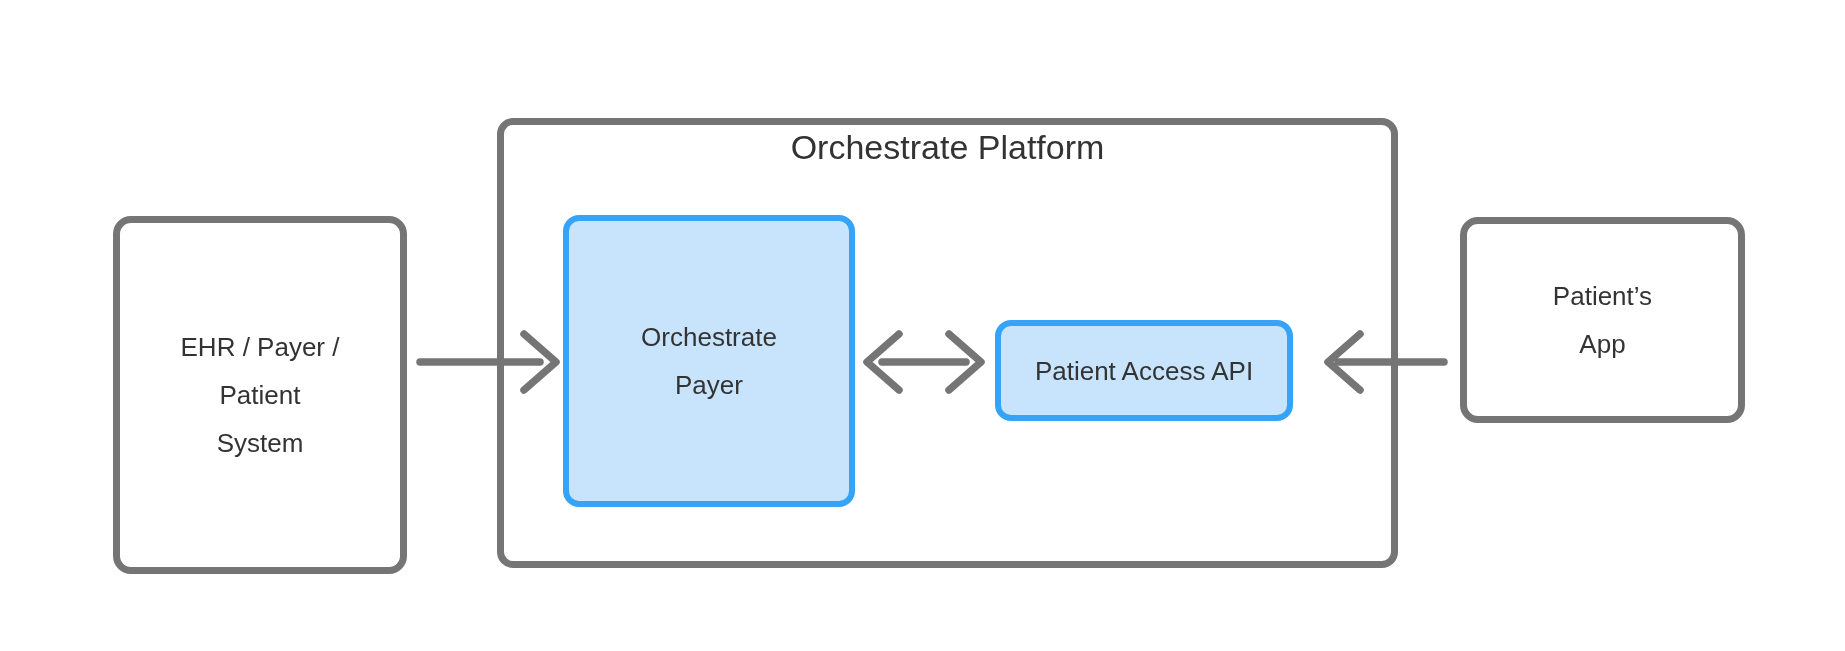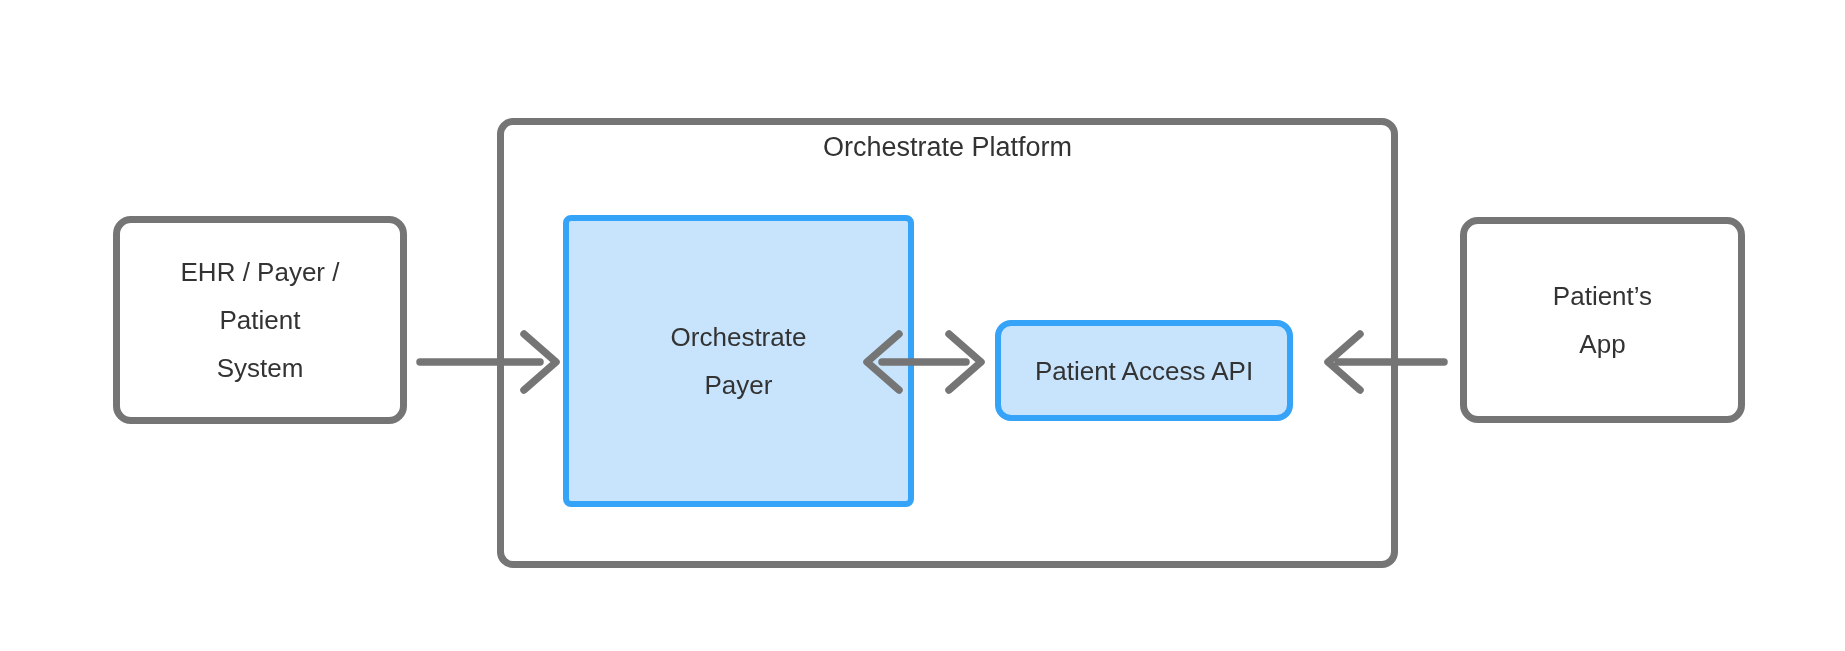--- a/index.html
+++ b/index.html
@@ -44,26 +44,26 @@
     box-sizing:border-box;
     left:497px;top:118px;width:901px;height:450px;
     border:7px solid var(--gray);
     border-radius:16px;
     background:var(--bg);
   }
   .platform-title{
     position:absolute;
     left:497px;top:130px;width:901px;
     text-align:center;
-    font-size:27px;
+    font-size:34px;
     line-height:34px;
     color:var(--text);
   }
-  .node-ehr{left:113px;top:216px;width:294px;height:208px;}
-  .node-server{left:563px;top:215px;width:351px;height:292px;border-radius:8px;}
+  .node-ehr{left:113px;top:216px;width:294px;height:358px;}
+  .node-server{left:563px;top:215px;width:292px;height:292px;border-radius:16px;}
   .node-api{left:995px;top:320px;width:298px;height:101px;border-radius:16px;}
   .node-app{left:1460px;top:217px;width:285px;height:206px;}
   .arrow-layer{
     position:absolute;
     left:0;top:0;width:1845px;height:651px;
     pointer-events:none;
   }
   .line{display:block;}
 </style>
 </head>

